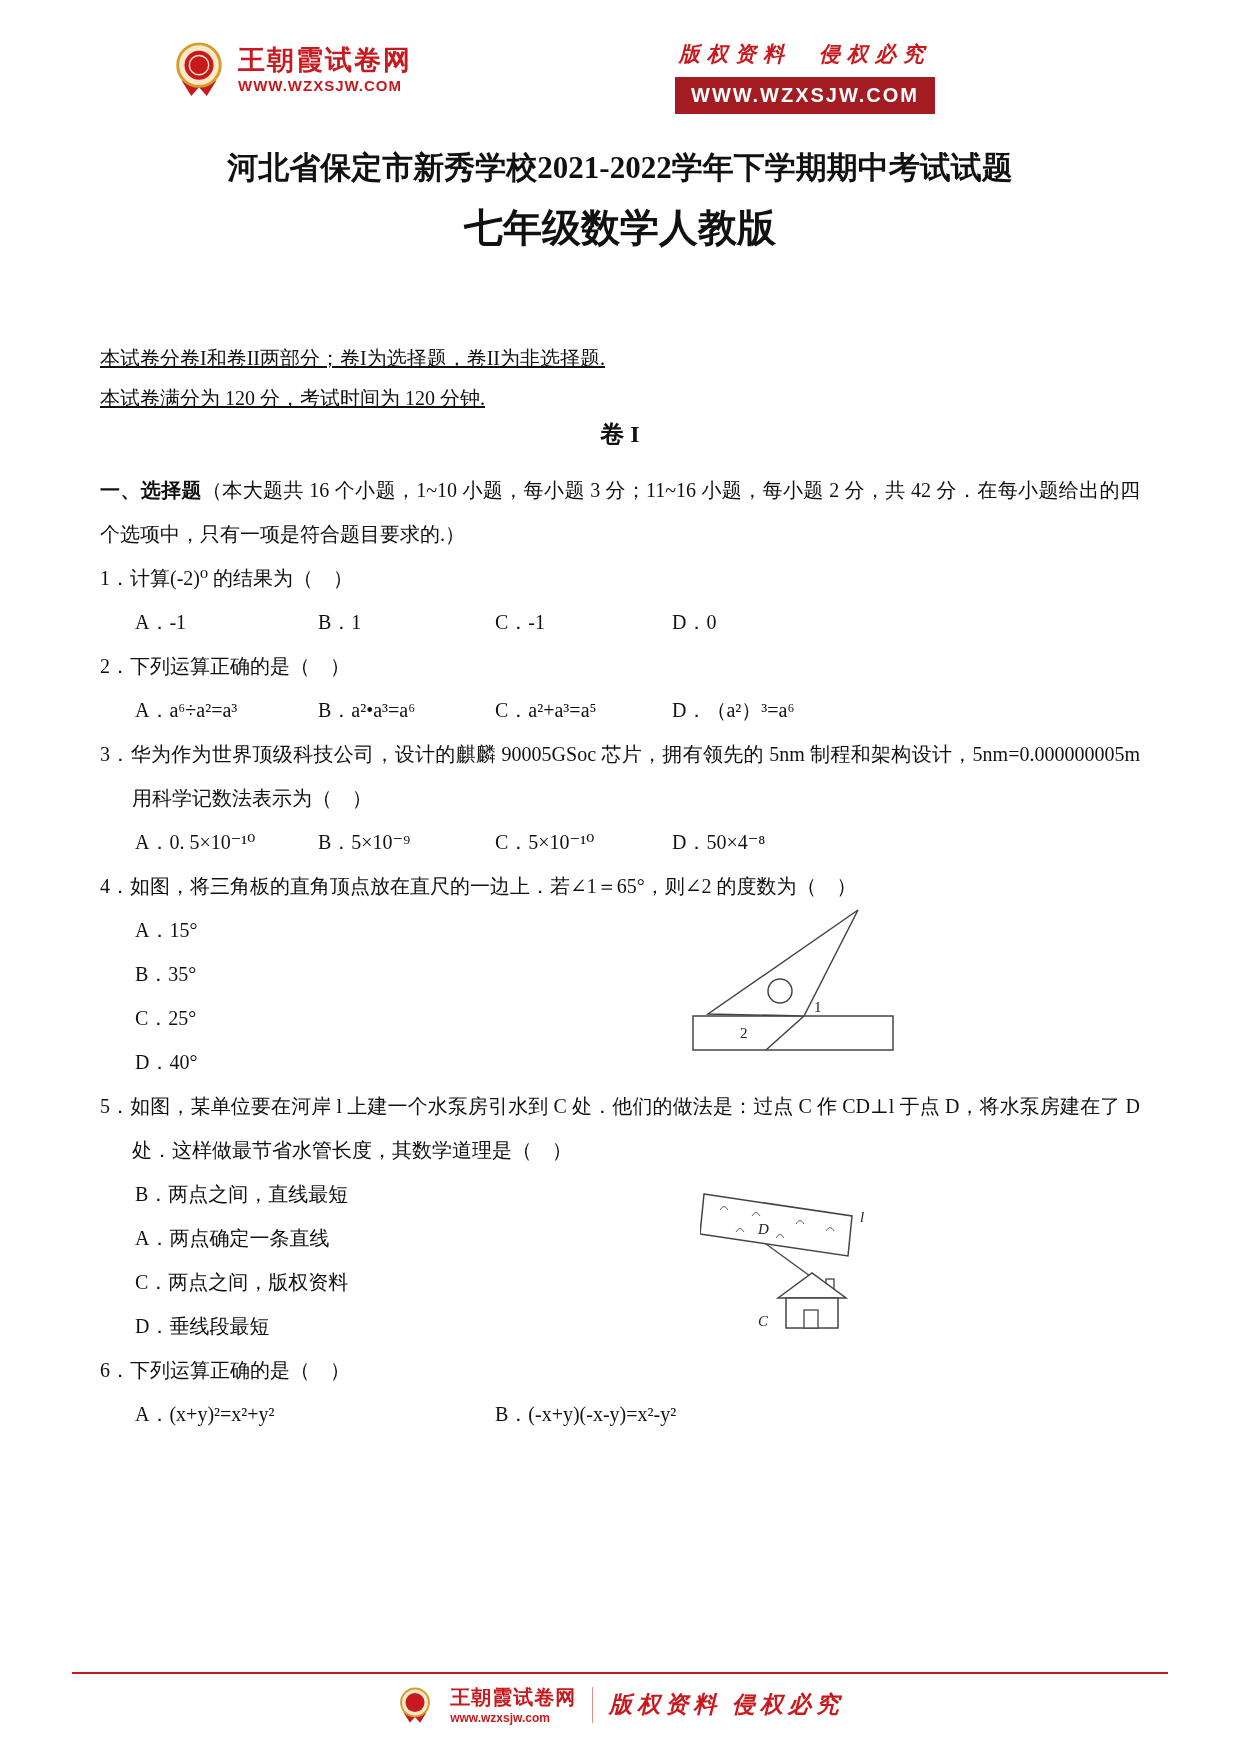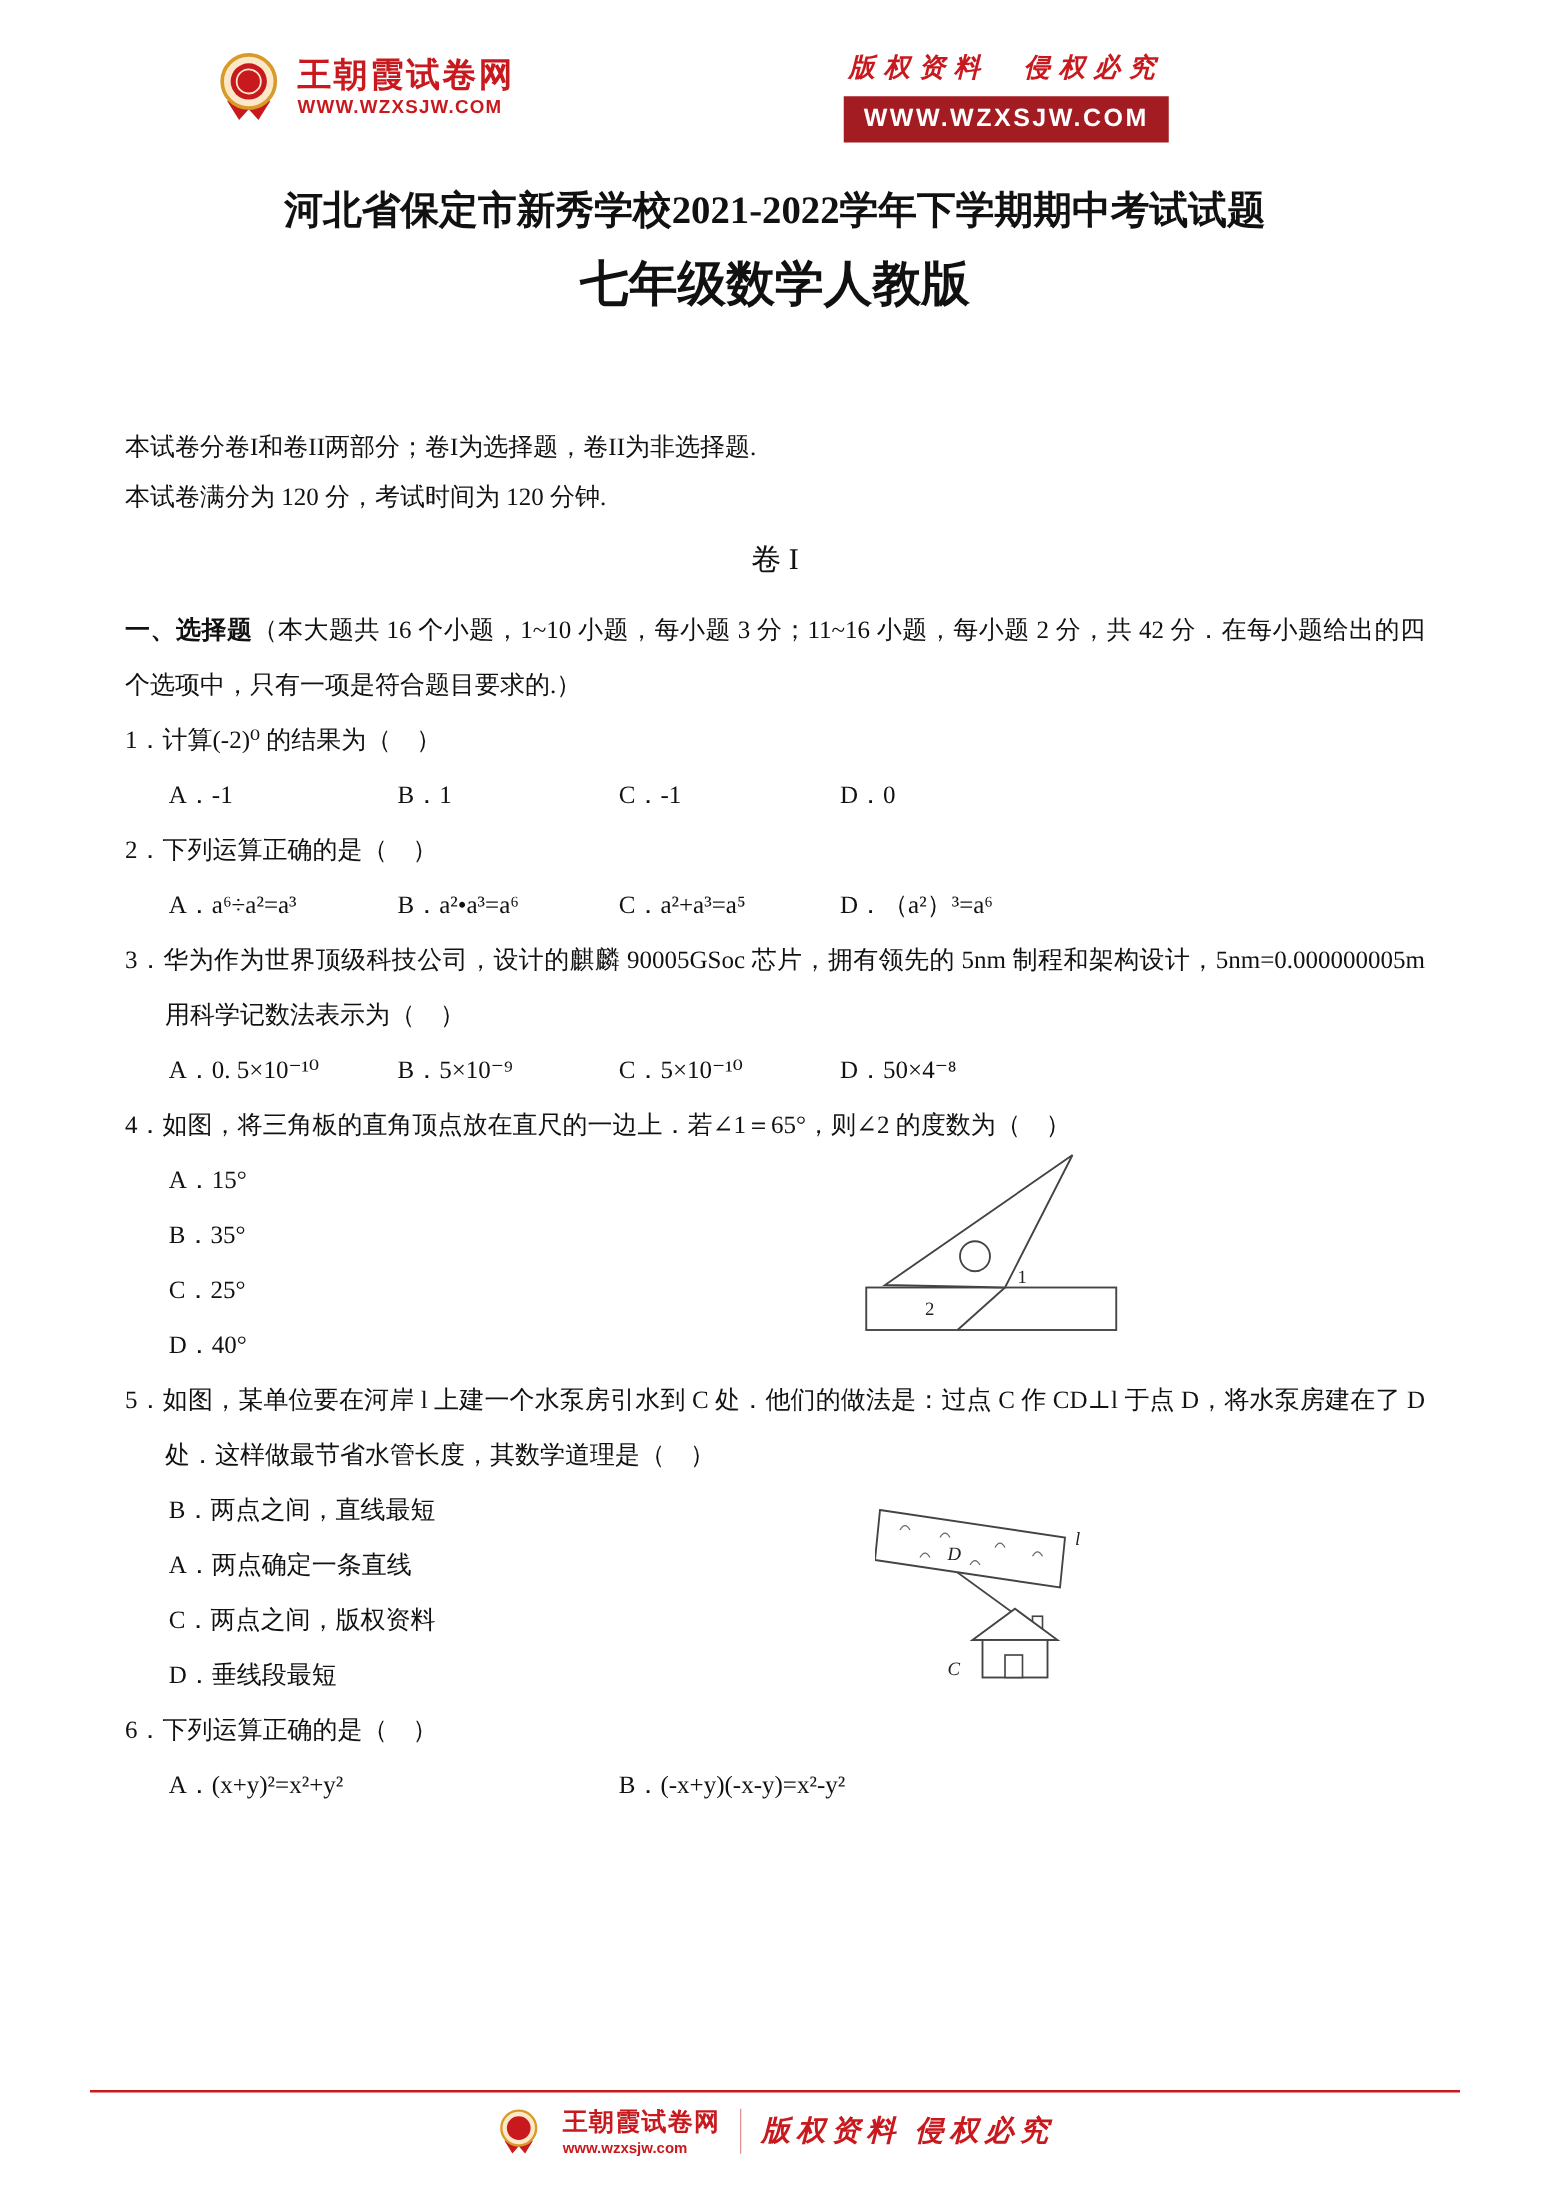--- a/index.html
+++ b/index.html
@@ -24,23 +24,23 @@
   .copy-slogan { color:#c8191e; font-size:21px; font-weight:bold; font-style:italic;
                  letter-spacing:7px; margin-bottom:9px; white-space:nowrap; }
   .url-banner { background:#a21c22; color:#ffffff; font-family:"Liberation Sans",sans-serif;
                 font-weight:bold; font-size:20px; letter-spacing:2px;
                 padding:7px 16px; text-align:center; }
 
   
   .main { position:absolute; top:150px; left:100px; width:1040px; }
   .title1 { text-align:center; font-size:31px; font-weight:bold; line-height:36px; margin-bottom:24px; }
   .title2 { text-align:center; font-size:39px; font-weight:bold; line-height:36px; }
-  .intro { margin-top:92px; }
+  .intro { margin-top:92px;text-decoration:underline; }
   .intro-line { font-size:20px; line-height:40px; }
-  .volume { margin-top:14px; text-align:center; font-size:24px; font-weight:normal; line-height:32px; }
+  .volume { text-align:center; font-size:24px; font-weight:bold; line-height:32px; }
   .heading { margin-top:18px; font-size:20px; line-height:44px; text-align:justify; }
   .heading b { font-weight:bold; }
 
   .q { position:relative; }
   .q-text { font-size:20px; line-height:44px; text-align:justify;
             padding-left:32px; text-indent:-32px; }
   .opts-grid4 { display:grid; grid-template-columns:183px 177px 177px auto;
                 padding-left:35px; font-size:20px; line-height:44px; }
   .opts-grid2 { display:grid; grid-template-columns:360px auto;
                 padding-left:35px; font-size:20px; line-height:44px; }

